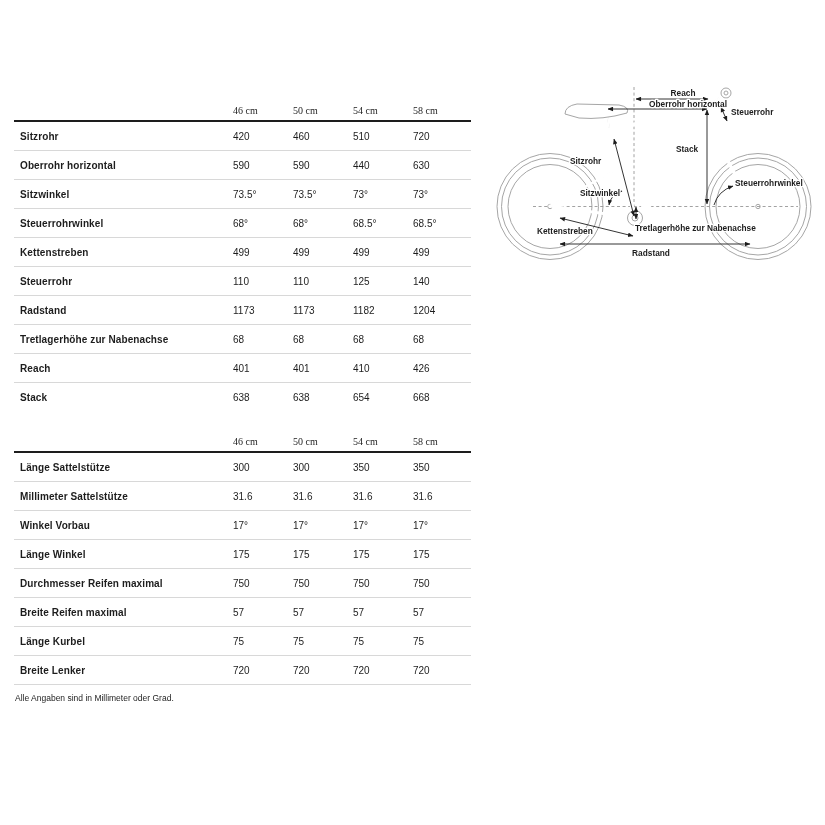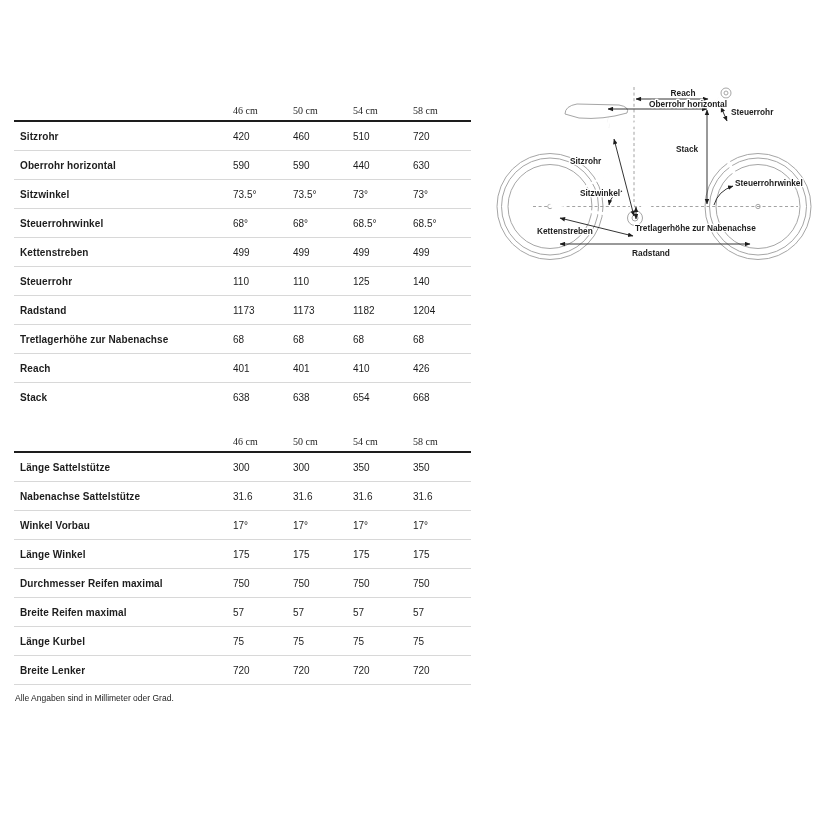--- a/index.html
+++ b/index.html
@@ -127,21 +127,21 @@
         <span>58 cm</span>
       </div>
       <div class="trow">
         <span class="rlabel">Länge Sattelstütze</span>
         <span>300</span>
         <span>300</span>
         <span>350</span>
         <span>350</span>
       </div>
       <div class="trow">
-        <span class="rlabel">Nabenachse Sattelstütze</span>
+        <span class="rlabel">Millimeter Sattelstütze</span>
         <span>31.6</span>
         <span>31.6</span>
         <span>31.6</span>
         <span>31.6</span>
       </div>
       <div class="trow">
         <span class="rlabel">Winkel Vorbau</span>
         <span>17°</span>
         <span>17°</span>
         <span>17°</span>

